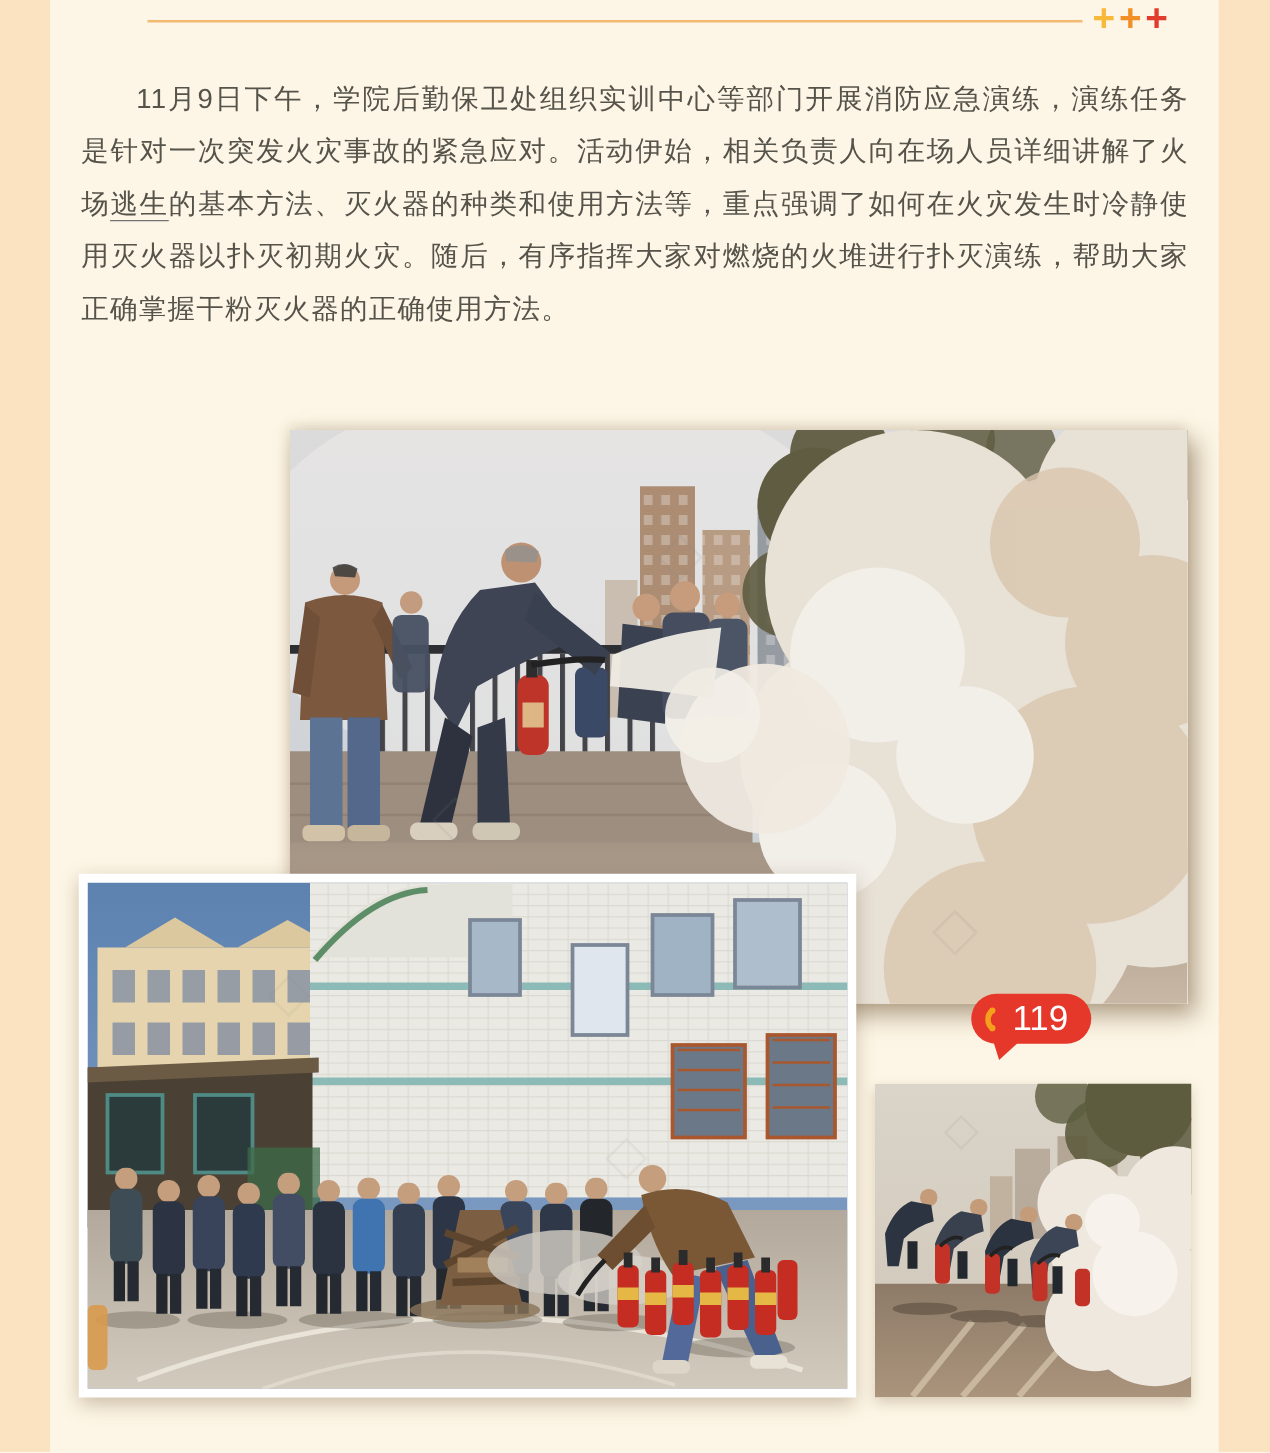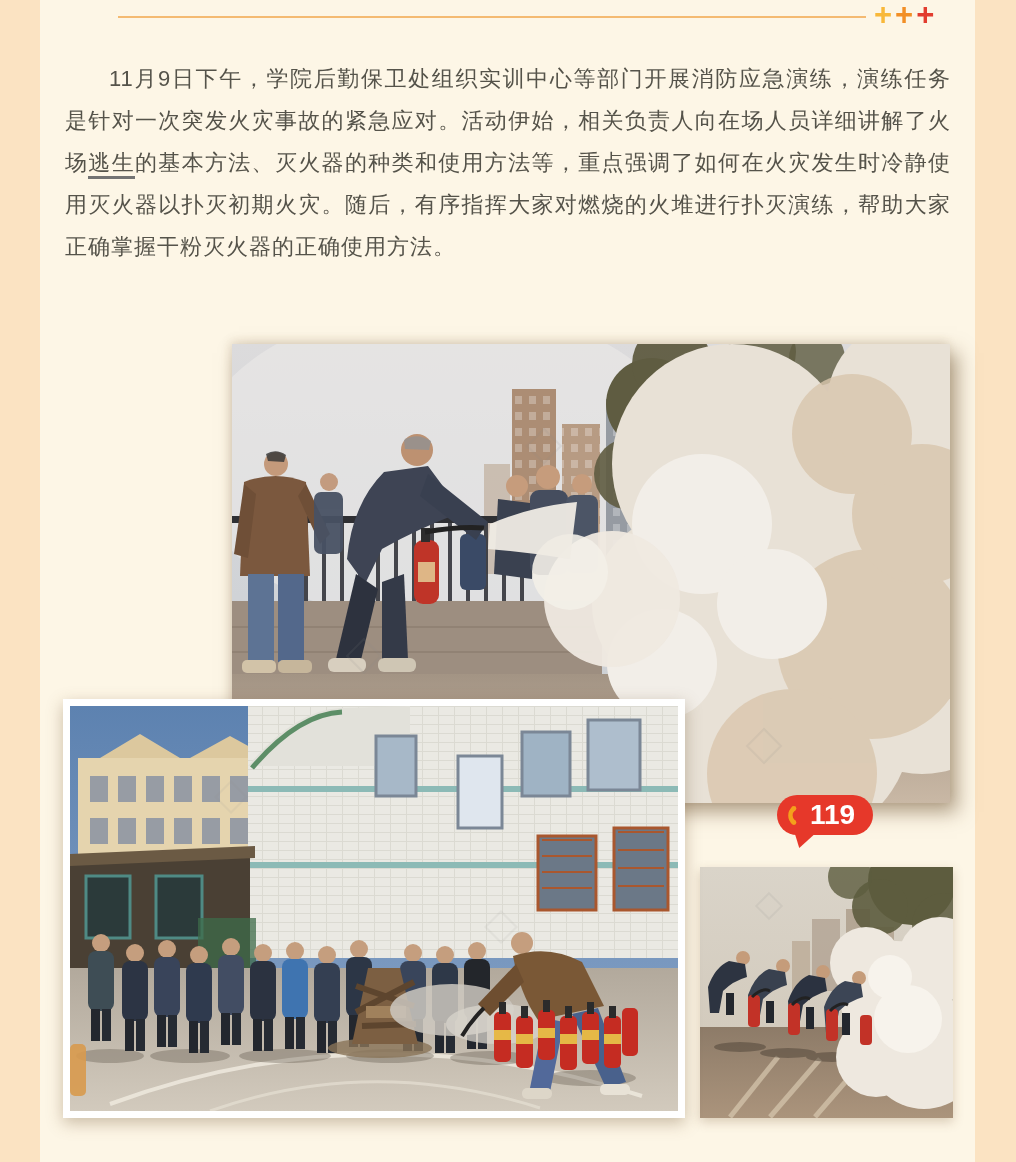--- a/index.html
+++ b/index.html
@@ -10,38 +10,38 @@
   
   .divider{position:absolute;left:0;top:0;width:935px;height:36px;}
   .divider-line{position:absolute;left:78px;top:16px;width:748px;height:2px;background:#F4BA72;}
   .plus-row{position:absolute;left:834px;top:-3px;display:flex;gap:3px;}
   .plus{font-size:31px;font-weight:bold;line-height:36px;}
 
   
   .para{position:absolute;left:25px;top:58px;width:886px;margin:0;
         font-size:22px;line-height:42px;letter-spacing:1px;color:#55534A;
         text-align:justify;text-indent:2em;word-break:break-all;}
-  .para .term{border-bottom:3px solid #737373;padding-bottom:1px;cursor:pointer;}
+  .para .term{border-bottom:1px solid #737373;padding-bottom:1px;cursor:pointer;}
 
   
   .photo,.photo-frame{position:absolute;margin:0;padding:0;}
   .photo svg,.photo-frame svg{display:block;width:100%;height:100%;}
   .photo-top{left:192px;top:344px;width:718px;height:459px;
              box-shadow:7px 9px 18px rgba(100,72,38,.5),-2px -3px 9px rgba(100,72,38,.14);z-index:1;}
   .photo-frame{left:23px;top:699px;width:608px;height:405px;background:#FFFFFF;padding:7px;
              box-shadow:0 5px 15px rgba(110,80,45,.35);z-index:2;}
   .photo-right{left:660px;top:867px;width:253px;height:251px;
              box-shadow:0 4px 10px rgba(110,80,45,.25);z-index:1;}
 
   
   .badge{position:absolute;left:737px;top:795px;width:96px;height:40px;background:#E6382A;
          border-radius:21px;display:flex;align-items:center;padding:0;z-index:3;}
   .badge-phone{display:flex;margin-left:9px;color:#F4A01C;}
   .badge-phone svg{width:23px;height:23px;}
-  .badge-label{color:#fff;font-weight:bold;font-size:28px;letter-spacing:0px;margin-left:1px;}
+  .badge-label{color:#fff;font-weight:normal;font-size:28px;letter-spacing:0px;margin-left:1px;}
   .badge-tail{position:absolute;left:17px;top:36px;width:24px;height:17px;background:#E6382A;
               clip-path:polygon(0 0,100% 0,22% 100%);}
 </style>
 </head>
 <body>
 
 <div class="page" style="background: rgb(251, 227, 194);">
   <div class="content" style="background: rgb(253, 246, 230);">
 
     <div class="divider">

